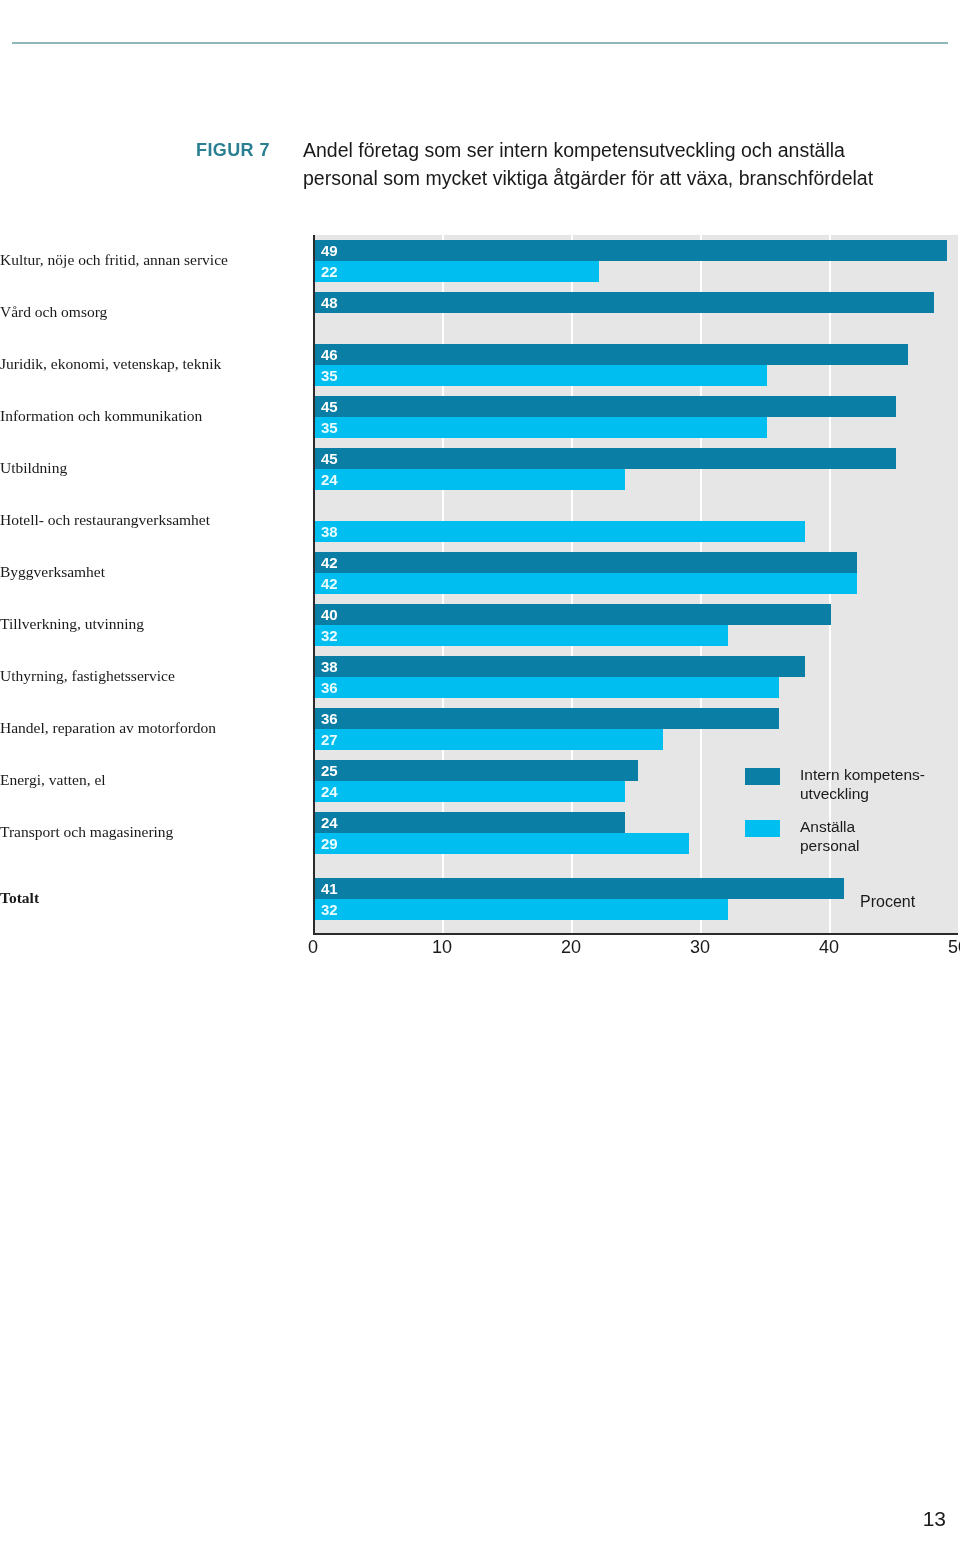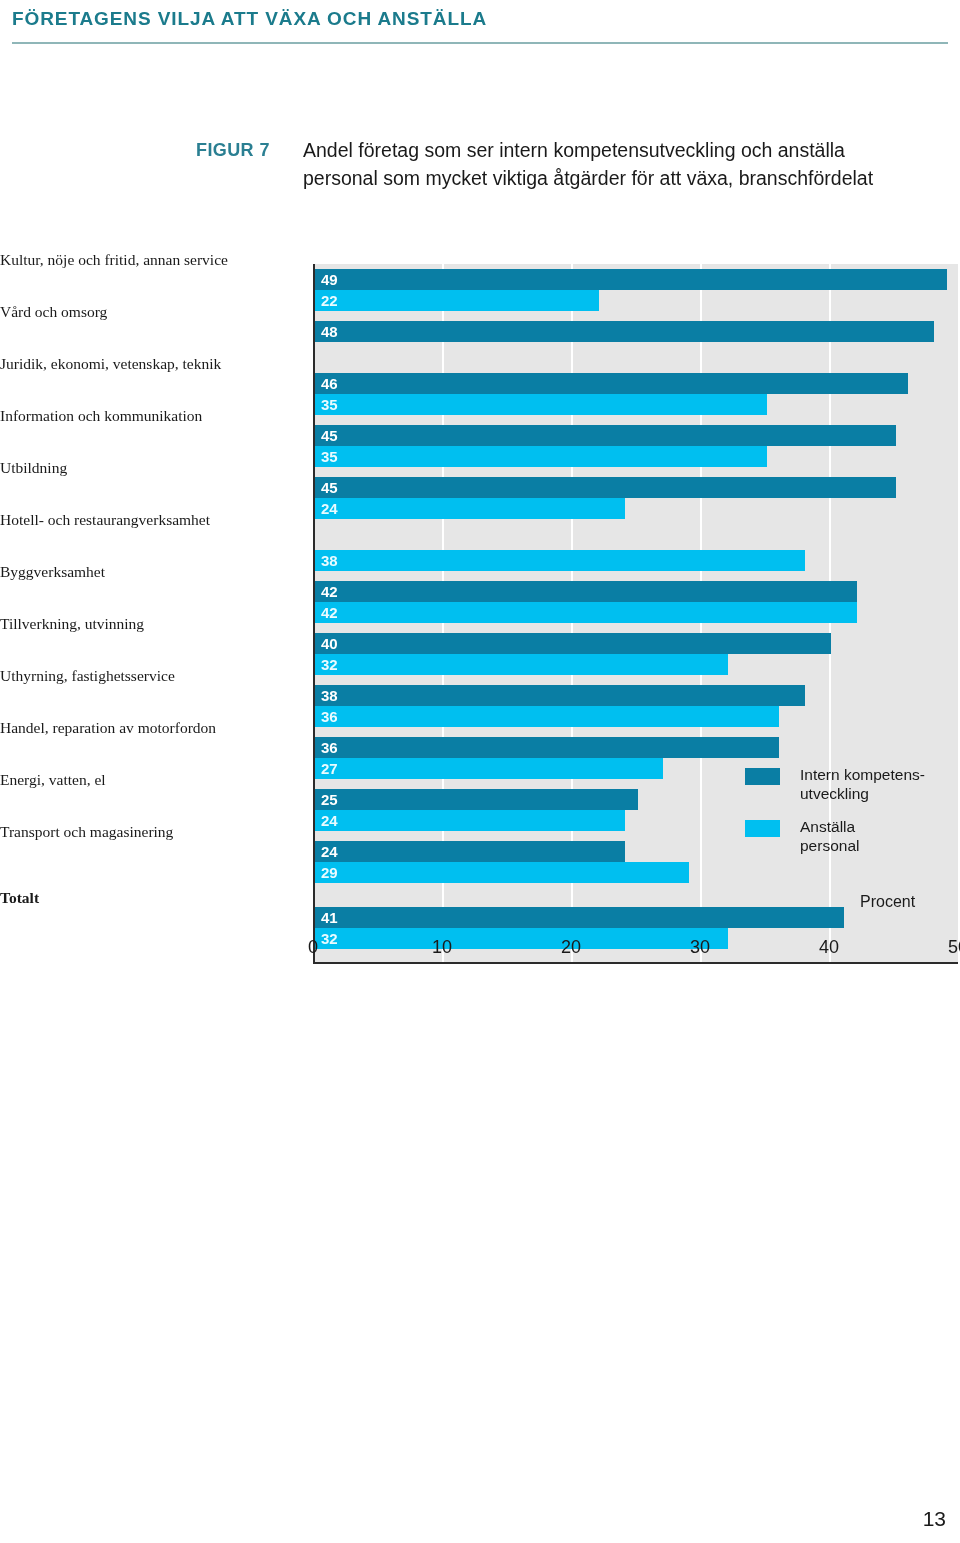--- a/index.html
+++ b/index.html
@@ -83,21 +83,20 @@
   .plot {
     position: absolute;
     left: 313px;
     top: 10px;
     width: 645px;
     height: 700px;
     background: #e6e6e6;
     border-left: 2px solid #2b2b2b;
     border-bottom: 2px solid #2b2b2b;
     box-sizing: border-box;
-    margin-top: 29px;
   }
   .gridline {
     position: absolute;
     top: 0;
     bottom: 0;
     width: 2px;
     background: #ffffff;
   }
 
   
@@ -197,21 +196,20 @@
     right: 14px;
     bottom: 12px;
     font-size: 21px;
     color: #1a1a1a;
   }
 </style>
 </head>
 <body>
 
 <div class="page-header">
-  <div class="header-title">FÖRETAGENS VILJA ATT VÄXA OCH ANSTÄLLA</div>
   <div class="header-rule"></div>
 </div>
 
 <div class="figure-caption">
   <div class="figure-number">FIGUR 7</div>
   <div class="figure-title">Andel företag som ser intern kompetensutveckling och anställa personal som mycket viktiga åtgärder för att växa, branschfördelat</div>
 </div>
 
 <div class="chart">
 

